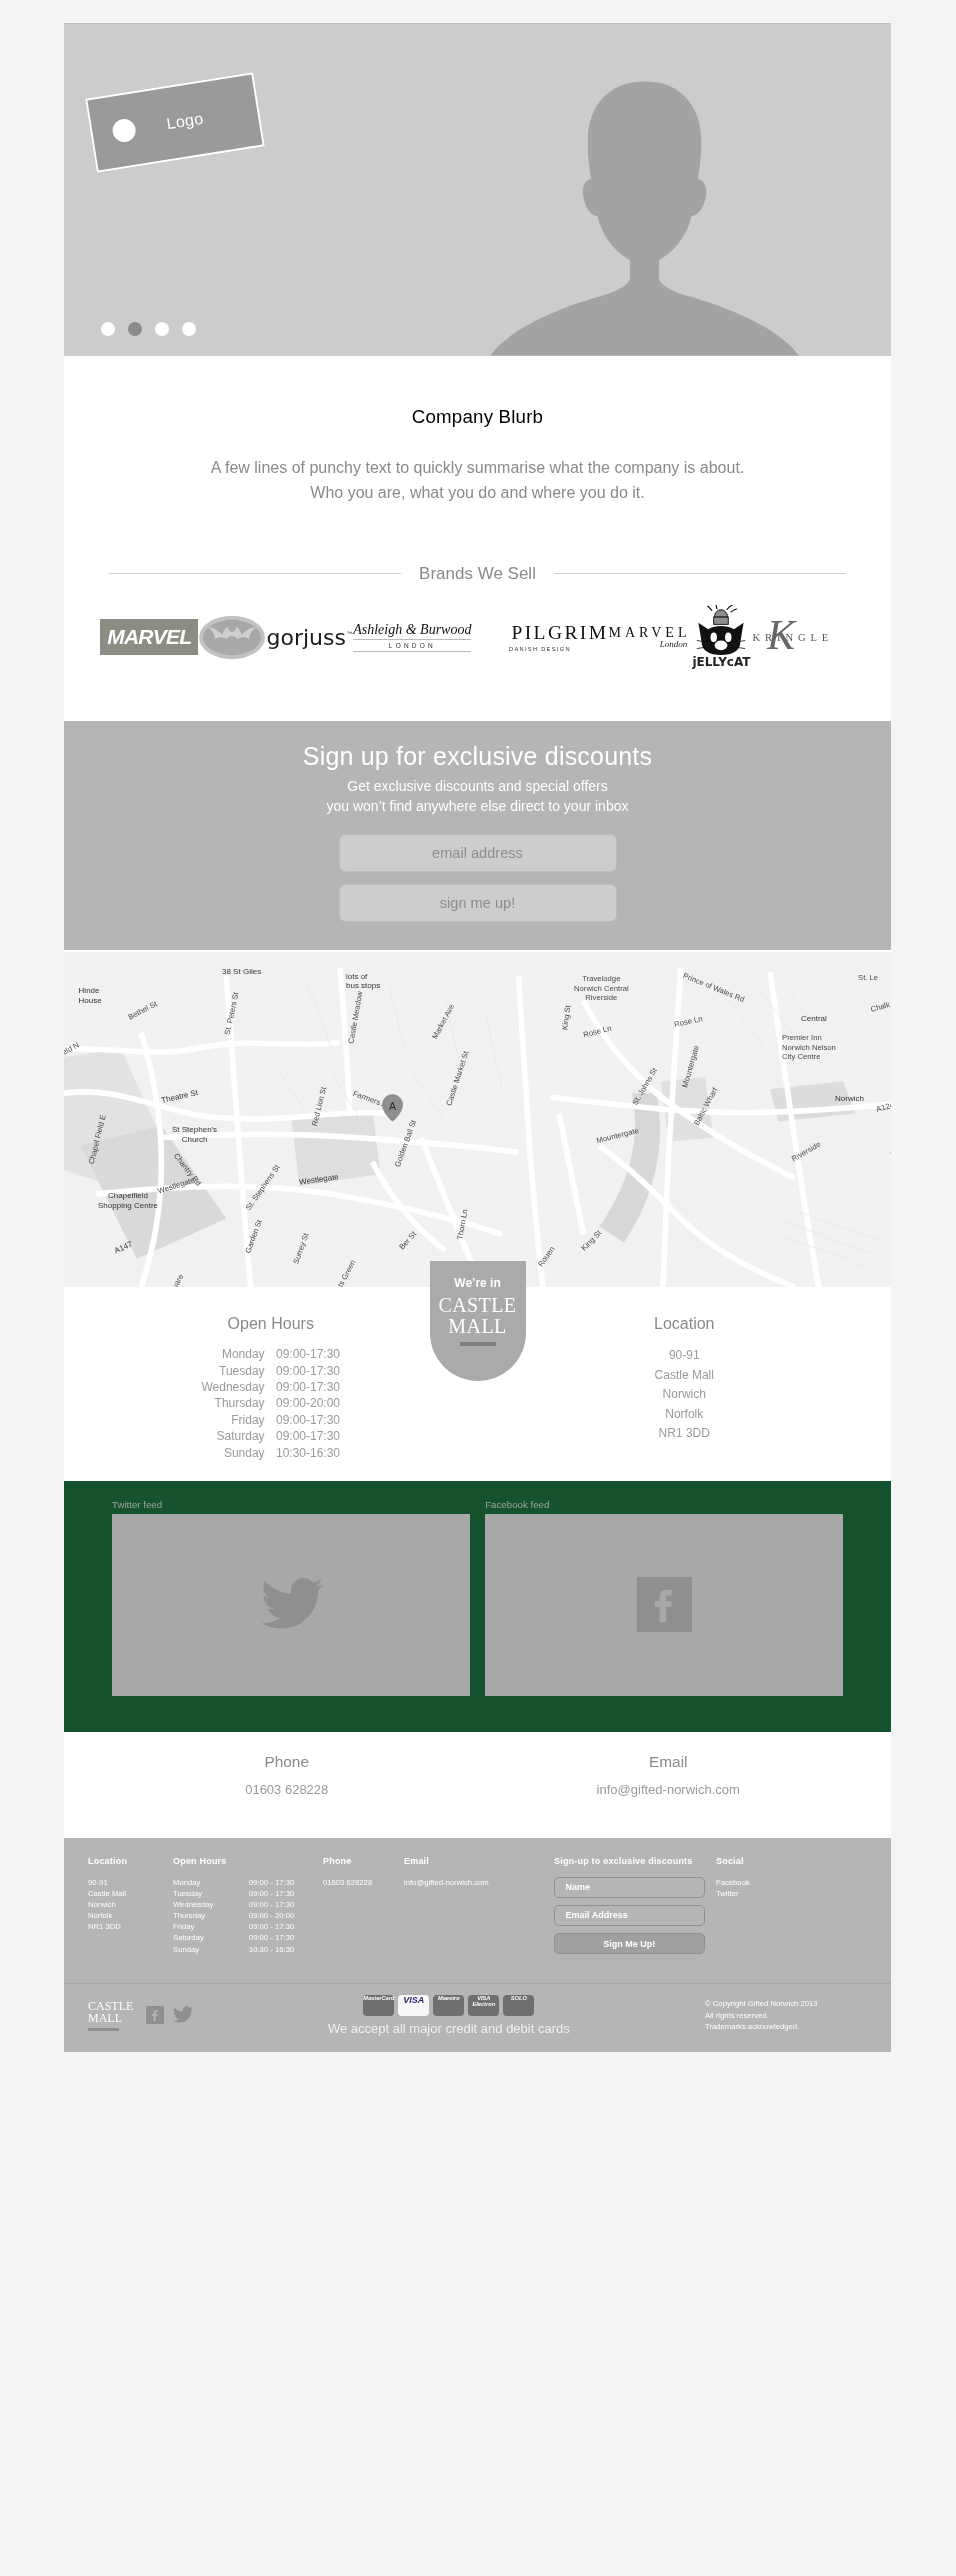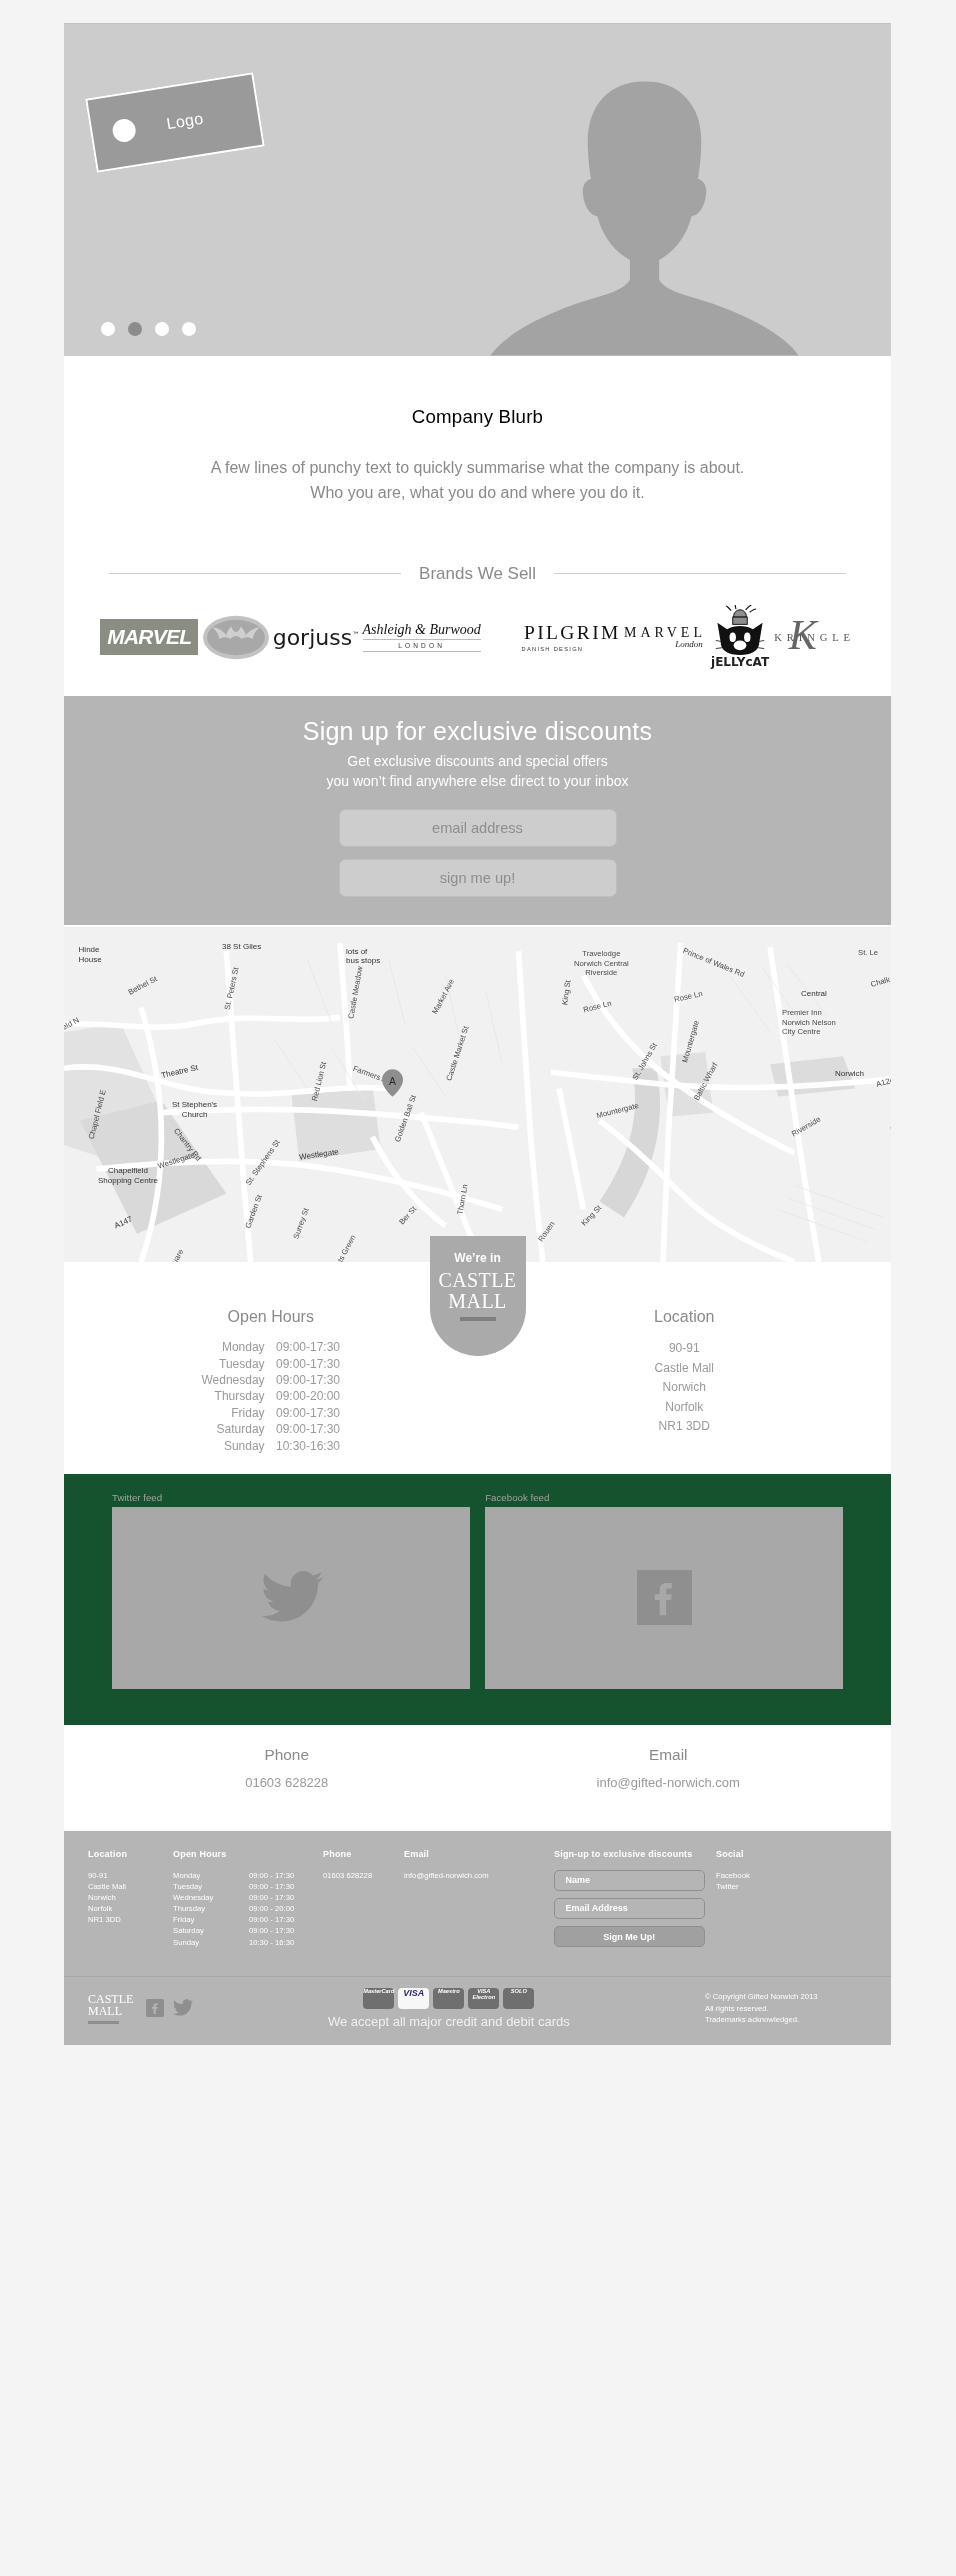--- a/index.html
+++ b/index.html
@@ -49,22 +49,22 @@
   .blurb p{ font-size:16px; color:#8a8a8a; line-height:1.55; margin-top:28px; font-weight:400;}
 
   .brands-head{
     display:flex; align-items:center; gap:18px;
     margin:58px 45px 0; 
   }
   .brands-head .rule{ flex:1; height:0.8px; background:#cfcfcf; }
   .brands-head .lbl{ font-size:17px; color:#8a8a8a; white-space:nowrap; }
 
   .brands-row{
-    display:flex; align-items:center; justify-content:space-between;
-    padding:21px 36px 26px; 
+    display:flex; align-items:center; 
+    padding:21px 36px 51px; 
   }
   .brand{ height:65px; display:flex; align-items:center; justify-content:center; }
 
   
   .marvel{ background:#8a8d82; padding:5.7px 7.3px; }
   .marvel span{
     color:#fff; font-family:"Liberation Sans", sans-serif;
     font-weight:bold; font-style:italic; font-size:21px; letter-spacing:-0.8px;
     -webkit-text-stroke:0;
   }
@@ -103,21 +103,21 @@
   
   .map-wrap{ position:relative; height:337px; background:#f2f2f2; overflow:hidden; border-top:2.4px solid #fff;}
   .map-svg{ position:absolute; inset:0; width:100%; height:100%; }
   .map-label{ position:absolute; font-size:7.7px; color:#4a4a4a; font-family:"Liberation Sans", sans-serif; white-space:nowrap; }
   .map-label.b{ font-size:8px; color:#333; }
   .poi-pin{
     position:absolute; width:21px; height:28px;
   }
 
   
-  .info{ position:relative; background:#fff; padding:46px 0 21px; display:flex; }
+  .info{ position:relative; background:#fff; padding:28px 0 21px; display:flex; }
   .info .col{ flex:1; text-align:center; }
   .info h3{ font-size:16px; font-weight:400; color:#8a8a8a; margin-bottom:13px; }
   .hours-grid{ display:inline-grid; grid-template-columns:auto auto; gap:2.4px 11.4px; font-size:12px; color:#9a9a9a; }
   .hours-grid .d{ text-align:right; }
   .hours-grid .t{ text-align:left; }
   .loc-lines{ font-size:12px; color:#9a9a9a; line-height:1.62; }
   .badge{
     position:absolute; left:50%; top:-26px; transform:translateX(-50%);
     width:96px; height:120px; background:#aaaaaa;
     border-radius:0 0 49px 49px;
@@ -327,21 +327,21 @@
       </g>
       <g stroke="#e6e6e6" stroke-width="1" fill="none">
         <path d="M300 40 L330 120 M400 40 L420 120 M470 60 L490 150 M520 80 L540 170"></path>
         <path d="M260 140 L300 200 M330 150 L370 215 M430 150 L470 210"></path>
         <path d="M820 60 L870 130 M860 50 L910 120 M890 45 L940 110"></path>
         <path d="M900 320 L1010 360 M890 335 L1000 375 M880 350 L990 390"></path>
       </g>
     </svg>
 
     <div class="map-label b" style="left:158px;top:14.6px">38 St Giles</div>
-    <div class="map-label b" style="left:14.6px;top:18px;line-height:1.2">Hinde<br>House</div>
+    <div class="map-label b" style="left:14.6px;top:34px;line-height:1.2">Hinde<br>House</div>
     <div class="map-label" style="left:63px;top:54px;transform:rotate(-28deg)">Bethel St</div>
     <div class="map-label" style="left:146px;top:57px;transform:rotate(-78deg)">St. Peters St</div>
     <div class="map-label b" style="left:282px;top:19.5px;line-height:1.2">lots of<br>bus stops</div>
     <div class="map-label" style="left:265px;top:61px;transform:rotate(-80deg)">Castle Meadow</div>
     <div class="map-label" style="left:360px;top:65px;transform:rotate(-62deg)">Market Ave</div>
     <div class="map-label" style="left:365px;top:122px;transform:rotate(-72deg)">Castle Market St</div>
     <div class="map-label b" style="left:97px;top:140px;transform:rotate(-13deg)">Theatre St</div>
     <div class="map-label" style="left:288px;top:144px;transform:rotate(20deg)">Farmers Ave</div>
     <div class="map-label" style="left:235px;top:150px;transform:rotate(-76deg)">Red Lion St</div>
     <div class="map-label" style="left:317px;top:187px;transform:rotate(-70deg)">Golden Ball St</div>

